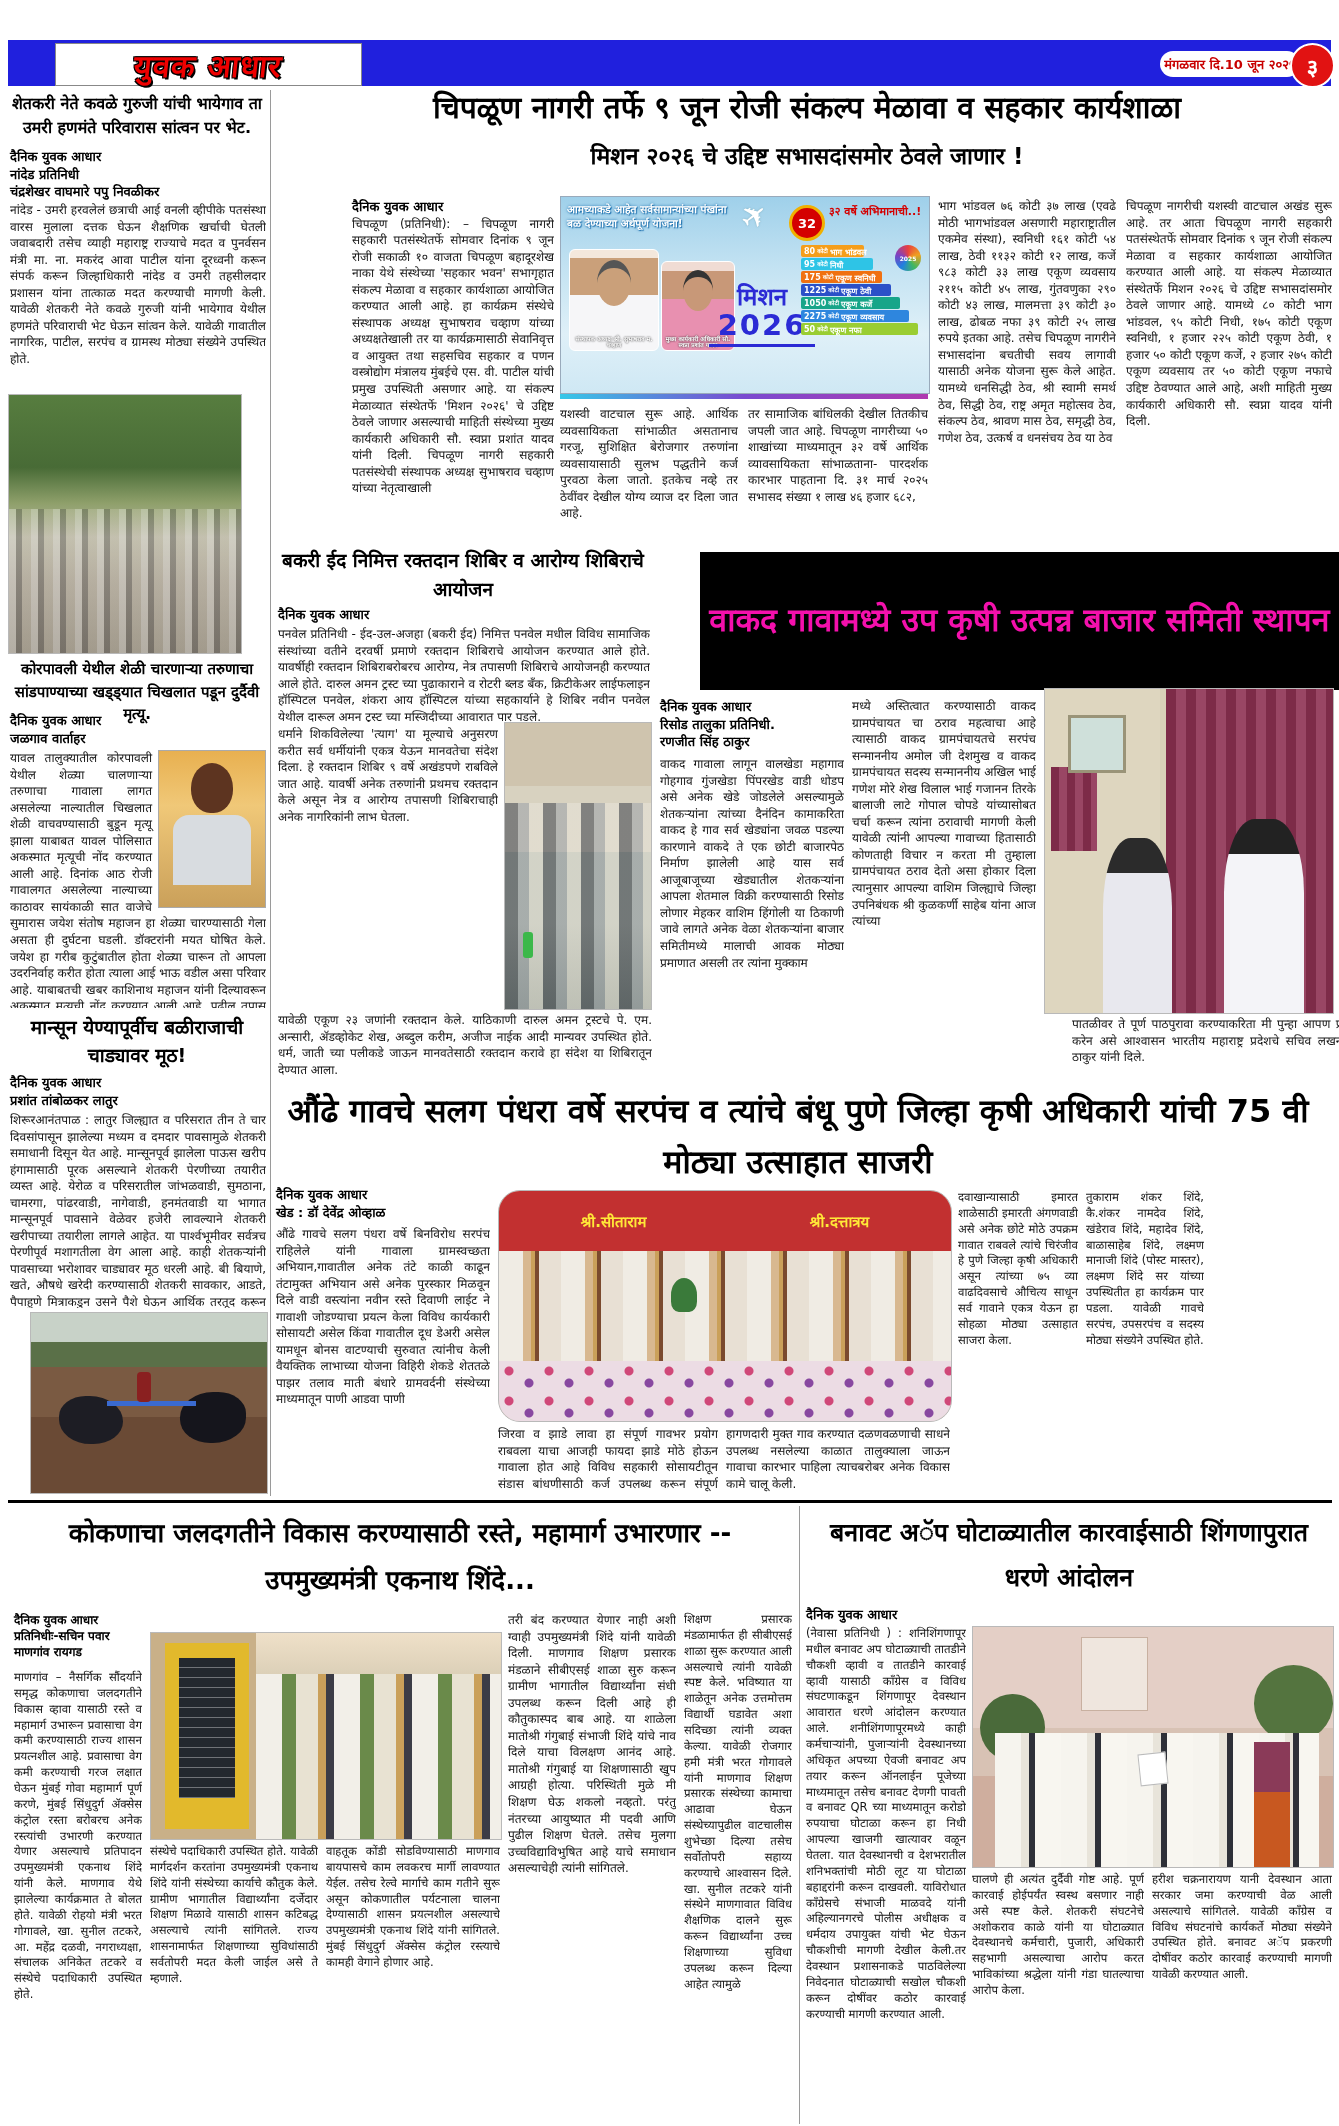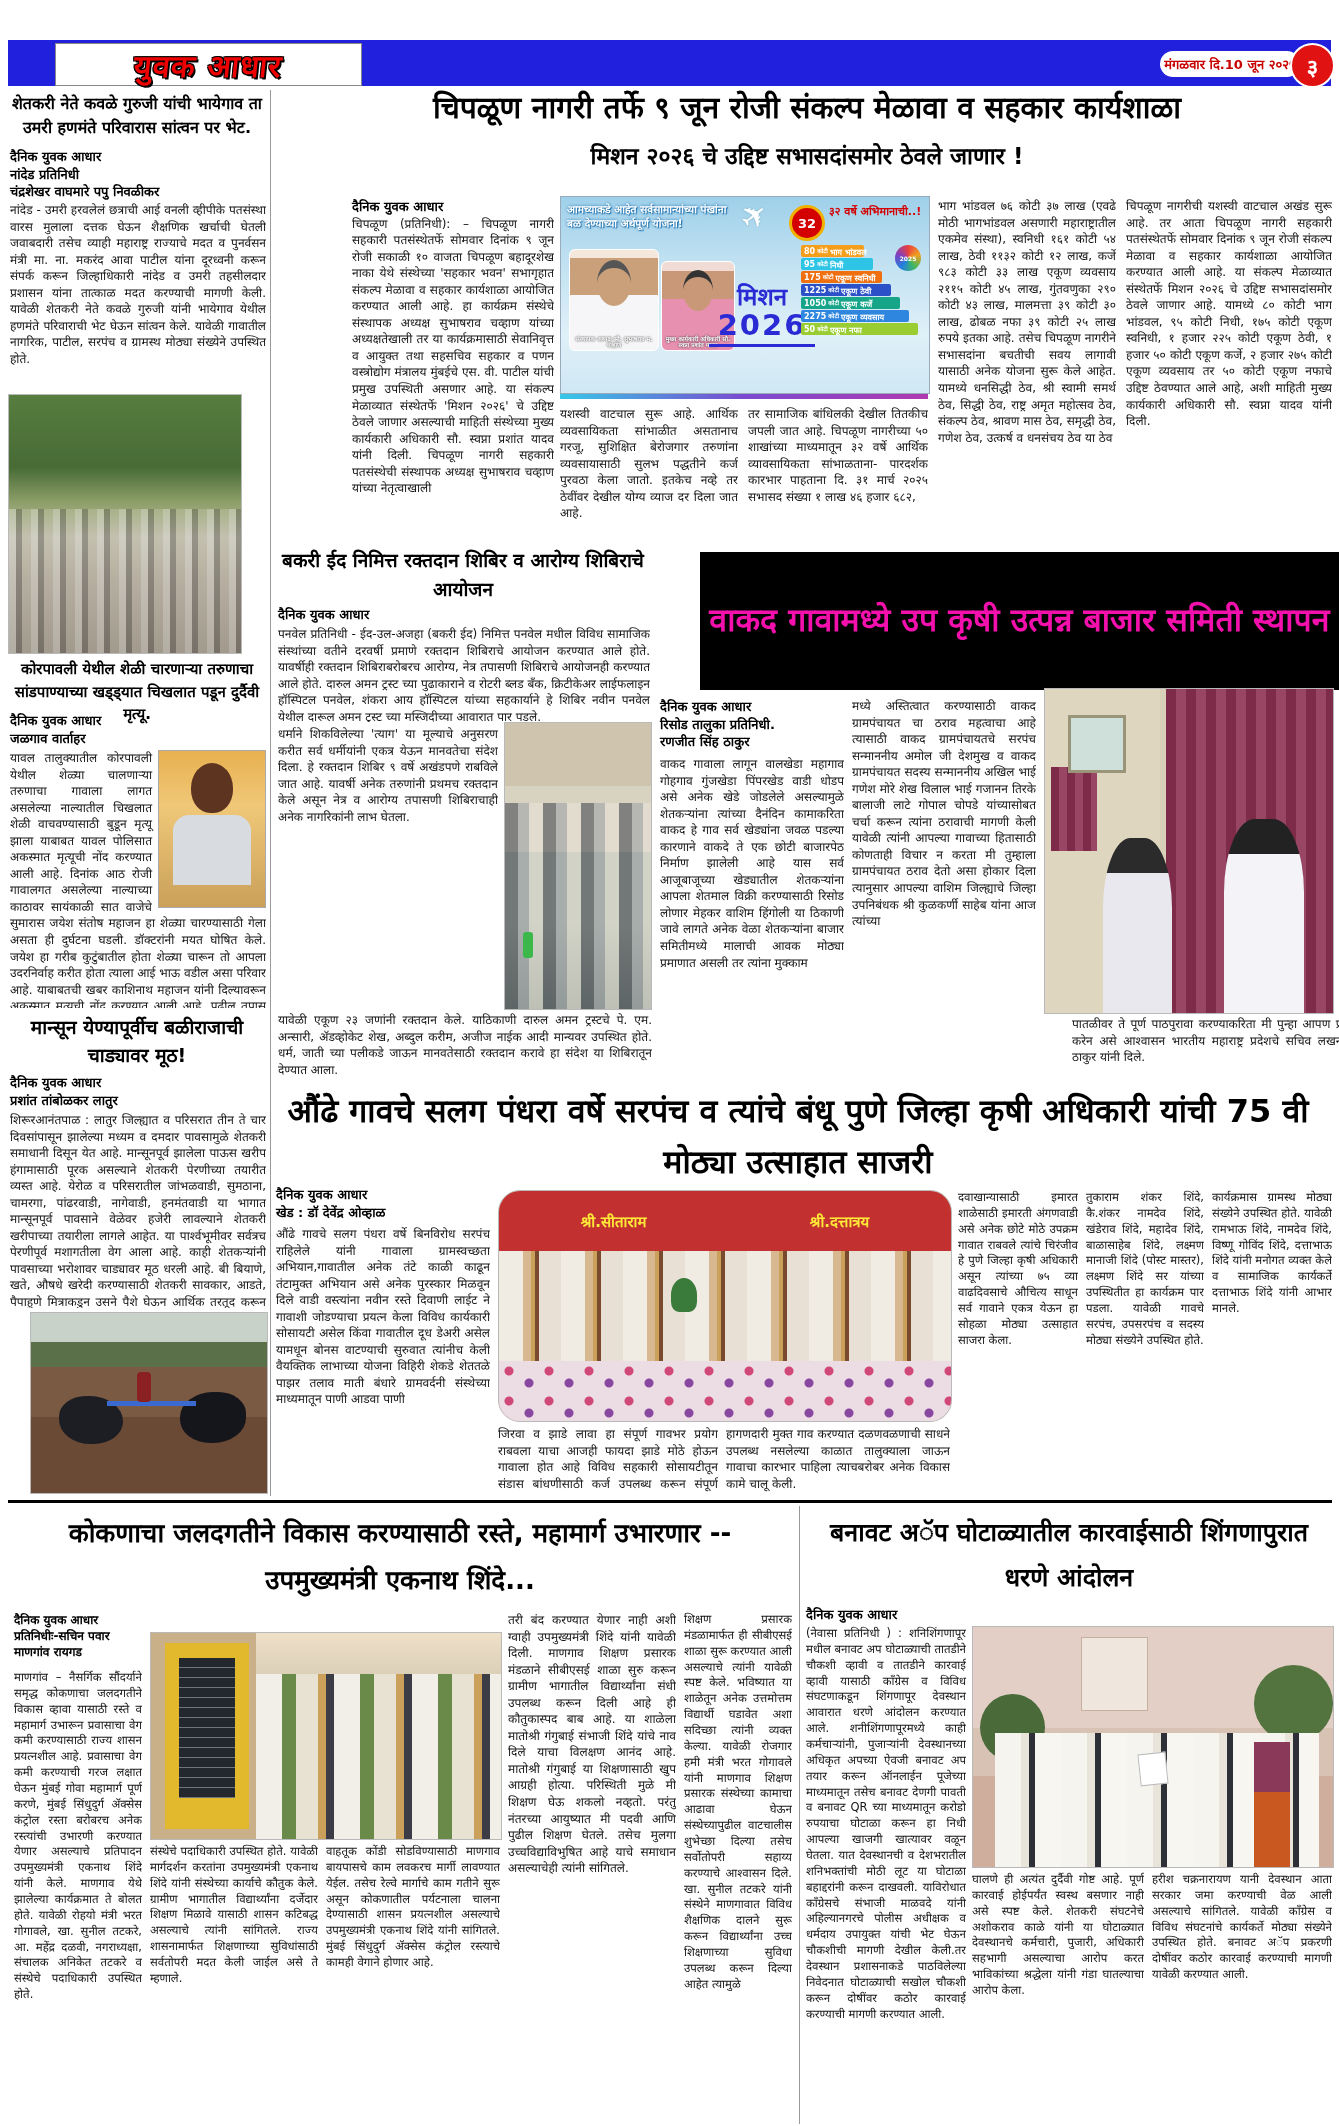--- a/index.html
+++ b/index.html
@@ -221,21 +221,20 @@
       <span class="banner-span">श्री.दत्तात्रय</span>
     </div>
     <div style="position:absolute;top:26%;bottom:26%;left:0;right:0;background:repeating-linear-gradient(90deg,#f0ece4 0 24px,#d8b890 24px 32px,#caa05a 32px 36px,#7a4a2e 36px 40px,#e8e0d4 40px 62px);"></div>
     <div style="position:absolute;bottom:0;height:26%;left:0;right:0;background-color:#ecdce4;background-image:radial-gradient(circle at 10px 10px,#d04878 4px,transparent 5px),radial-gradient(circle at 30px 22px,#8848a0 4px,transparent 5px);background-size:40px 30px;"></div>
     <div style="position:absolute;left:38%;top:38%;width:26px;height:34px;background:#3a7a3a;border-radius:50% 50% 30% 30%;"></div>
   </div>
   <div class="abs body-text" style="left:498px;top:1426px;width:220px;height:70px;">जिरवा व झाडे लावा हा संपूर्ण गावभर प्रयोग राबवला याचा आजही फायदा झाडे मोठे होऊन गावाला होत आहे विविध सहकारी सोसायटीतून संडास बांधणीसाठी कर्ज उपलब्ध करून संपूर्ण गावाला</div>
   <div class="abs body-text" style="left:726px;top:1426px;width:224px;height:70px;">हागणदारी मुक्त गाव करण्यात दळणवळणाची साधने उपलब्ध नसलेल्या काळात तालुक्याला जाऊन गावाचा कारभार पाहिला त्याचबरोबर अनेक विकास कामे चालू केली.</div>
   <div class="abs body-text small-col" style="left:958px;top:1190px;width:120px;height:306px;">दवाखान्यासाठी इमारत शाळेसाठी इमारती अंगणवाडी असे अनेक छोटे मोठे उपक्रम गावात राबवले त्यांचे चिरंजीव हे पुणे जिल्हा कृषी अधिकारी असून त्यांच्या ७५ व्या वाढदिवसाचे औचित्य साधून सर्व गावाने एकत्र येऊन हा सोहळा मोठ्या उत्साहात साजरा केला.</div>
   <div class="abs body-text small-col" style="left:1086px;top:1190px;width:118px;height:306px;">तुकाराम शंकर शिंदे, कै.शंकर नामदेव शिंदे, खंडेराव शिंदे, महादेव शिंदे, बाळासाहेब शिंदे, लक्ष्मण मानाजी शिंदे (पोस्ट मास्तर), लक्ष्मण शिंदे सर यांच्या उपस्थितीत हा कार्यक्रम पार पडला. यावेळी गावचे सरपंच, उपसरपंच व सदस्य मोठ्या संख्येने उपस्थित होते.</div>
-  <div class="abs body-text small-col" style="left:1212px;top:1190px;width:120px;height:306px;">कार्यक्रमास ग्रामस्थ मोठ्या संख्येने उपस्थित होते. यावेळी रामभाऊ शिंदे, नामदेव शिंदे, विष्णू गोविंद शिंदे, दत्ताभाऊ शिंदे यांनी मनोगत व्यक्त केले व सामाजिक कार्यकर्ते दत्ताभाऊ शिंदे यांनी आभार मानले.</div>
 
   <div class="abs rule" style="left:8px;top:1500px;width:1324px;height:3px;"></div>
   <div class="abs vrule" style="left:799px;top:1506px;height:618px;"></div>
 
   <div class="abs head" style="left:10px;top:1510px;width:780px;font-size:26px;line-height:1.8;">कोकणाचा जलदगतीने विकास करण्यासाठी रस्ते, महामार्ग उभारणार -- उपमुख्यमंत्री एकनाथ शिंदे...</div>
   <div class="abs" style="left:14px;top:1612px;width:128px;">
     <div class="byline" style="font-size:12px;">दैनिक युवक आधार</div>
     <div class="byline" style="font-size:12px;">प्रतिनिधीः-सचिन पवार</div>
     <div class="byline" style="font-size:12px;">माणगांव रायगड</div>
   </div>

